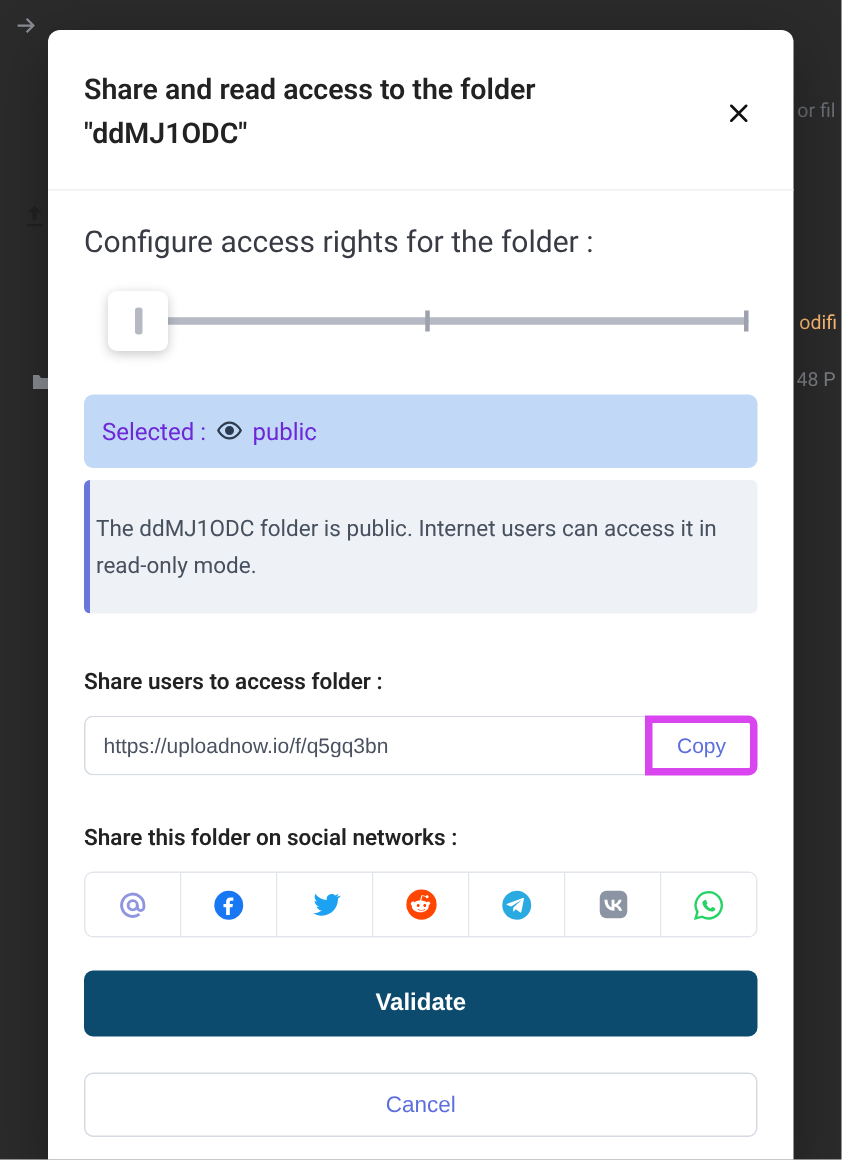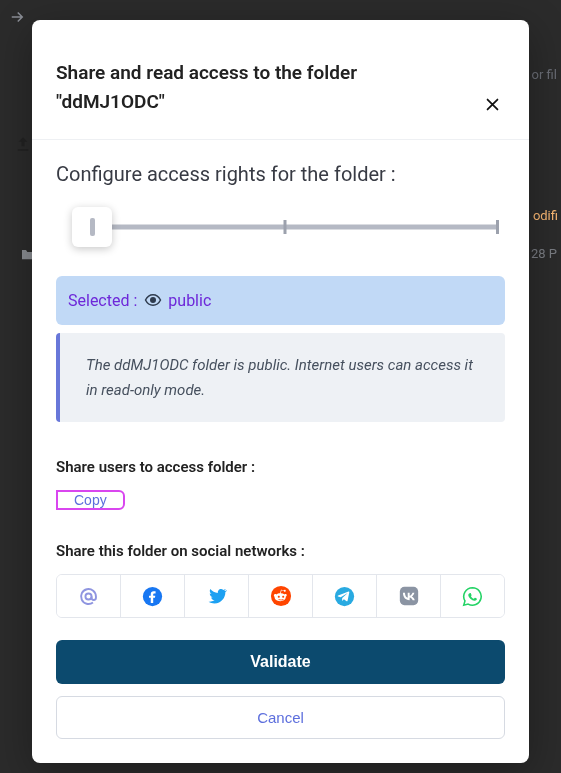--- a/index.html
+++ b/index.html
@@ -19,24 +19,24 @@
     .modal {
       position: absolute;
       left: 32px;
       top: 20px;
       width: 497px;
       background: #fff;
       border-radius: 8px;
       box-shadow: 0 10px 40px rgba(0,0,0,0.3);
     }
     .modal-header {
-      padding: 38px 24px 22px 24px;
+      padding: 25px 24px 22px 24px;
       border-bottom: 1px solid #eef0f3;
       display: flex;
-      align-items: flex-end;
+      align-items: flex-start;
       justify-content: space-between;
     }
     .modal-title {
       font-size: 19px;
       font-weight: 600;
       color: #222;
       line-height: 1.55;
       max-width: 380px;
     }
     .close-btn {
@@ -108,26 +108,25 @@
       margin-bottom: 8px;
     }
     .selected-banner .eye {
       display: inline-flex;
       margin: 0 1px 0 2px;
     }
     .info-box {
       background: #eef1f5;
       border-left: 4px solid #6877d9;
       border-radius: 4px;
-      padding: 20px 26px;
+      padding: 20px 4px;
       font-size: 15px;
       line-height: 1.65;
       color: #46505e;
       margin-bottom: 36px;
-      font-style: italic;
     }
     .link-label {
       font-size: 15px;
       font-weight: 600;
       color: #222;
       margin-bottom: 14px;
     }
     .link-row {
       display: flex;
       margin-bottom: 32px;
@@ -137,21 +136,21 @@
       border: 1px solid #d6dae2;
       border-right: none;
       border-radius: 6px 0 0 6px;
       padding: 11px 12px;
       font-size: 14px;
       color: #4a5160;
       background: #fff;
       outline: none;
     }
     .copy-btn {
-      border: 2px solid #d946ef;
+      border: 5px solid #d946ef;
       border-radius: 0 6px 6px 0;
       background: #fff;
       padding: 0 16px;
       font-size: 14px;
       color: #5d6fdd;
       cursor: pointer;
     }
     .social-label {
       font-size: 15px;
       font-weight: 600;
@@ -191,38 +190,39 @@
     }
     .cancel-btn {
       width: 100%;
       background: #fff;
       color: #5d6fdd;
       border: 1px solid #d6dae2;
       border-radius: 6px;
       padding: 12px 0;
       font-size: 15px;
       cursor: pointer;
+      margin-top: 12px;
     }
   </style>
 </head>
 <body>
 
 <div class="bg-fragment" style="top:8px; left:8px;">
   <svg width="18" height="18" viewBox="0 0 24 24" fill="none" stroke="#8a8d95" stroke-width="2">
       <path d="M5 12h14M13 6l6 6-6 6"></path>
     </svg>
 </div>
 <div class="bg-fragment" style="top:135px; left:14px;">
   <svg width="18" height="18" viewBox="0 0 24 24" fill="#222">
       <path d="M12 3l6 6h-4v6h-4V9H6l6-6zM5 19h14v2H5z"></path>
     </svg>
 </div>
 <div class="bg-fragment" style="top:67px; right:4px; color:#6a6d75;">or fil</div>
 <div class="bg-fragment" style="top:208px; right:3px; color:#fdba74;">odifi</div>
-<div class="bg-fragment" style="top:246px; right:4px; color:#7a7d83;">28 P</div>
+<div class="bg-fragment" style="top:246px; right:4px; color:#7a7d83;">48 P</div>
 <div class="bg-fragment" style="top:247px; left:20px;">
   <svg width="16" height="14" viewBox="0 0 24 20" fill="#8a8d92">
       <path d="M3 4h6l2 3h10v11H3z"></path>
     </svg>
 </div>
 
 <div class="modal">
   <div class="modal-header">
     <div class="modal-title">Share and read access to the folder "ddMJ1ODC"</div>
     <button class="close-btn">
@@ -252,20 +252,21 @@
             <circle cx="12" cy="12" r="3" fill="#2e3b4e"></circle>
           </svg>
       </span>
       <span>public</span>
     </div>
 
     <div class="info-box">The ddMJ1ODC folder is public. Internet users can access it in read-only mode.</div>
 
     <div class="link-label">Share users to access folder :</div>
     <div class="link-row">
+      <input class="link-input" type="text" readonly="" value="https://uploadnow.io/f/q5gq3bn" style="">
       <button class="copy-btn">Copy</button>
     </div>
 
     <div class="social-label">Share this folder on social networks :</div>
     <div class="social-row">
       <button class="social-btn">
         <svg width="21" height="21" viewBox="0 0 24 24" fill="none" stroke="#8f95e0" stroke-width="2.2">
             <circle cx="12" cy="12" r="3.5"></circle>
             <path d="M15.5 12v1.5a2.5 2.5 0 0 0 5 0V12a8.5 8.5 0 1 0-3.4 6.8"></path>
           </svg>

